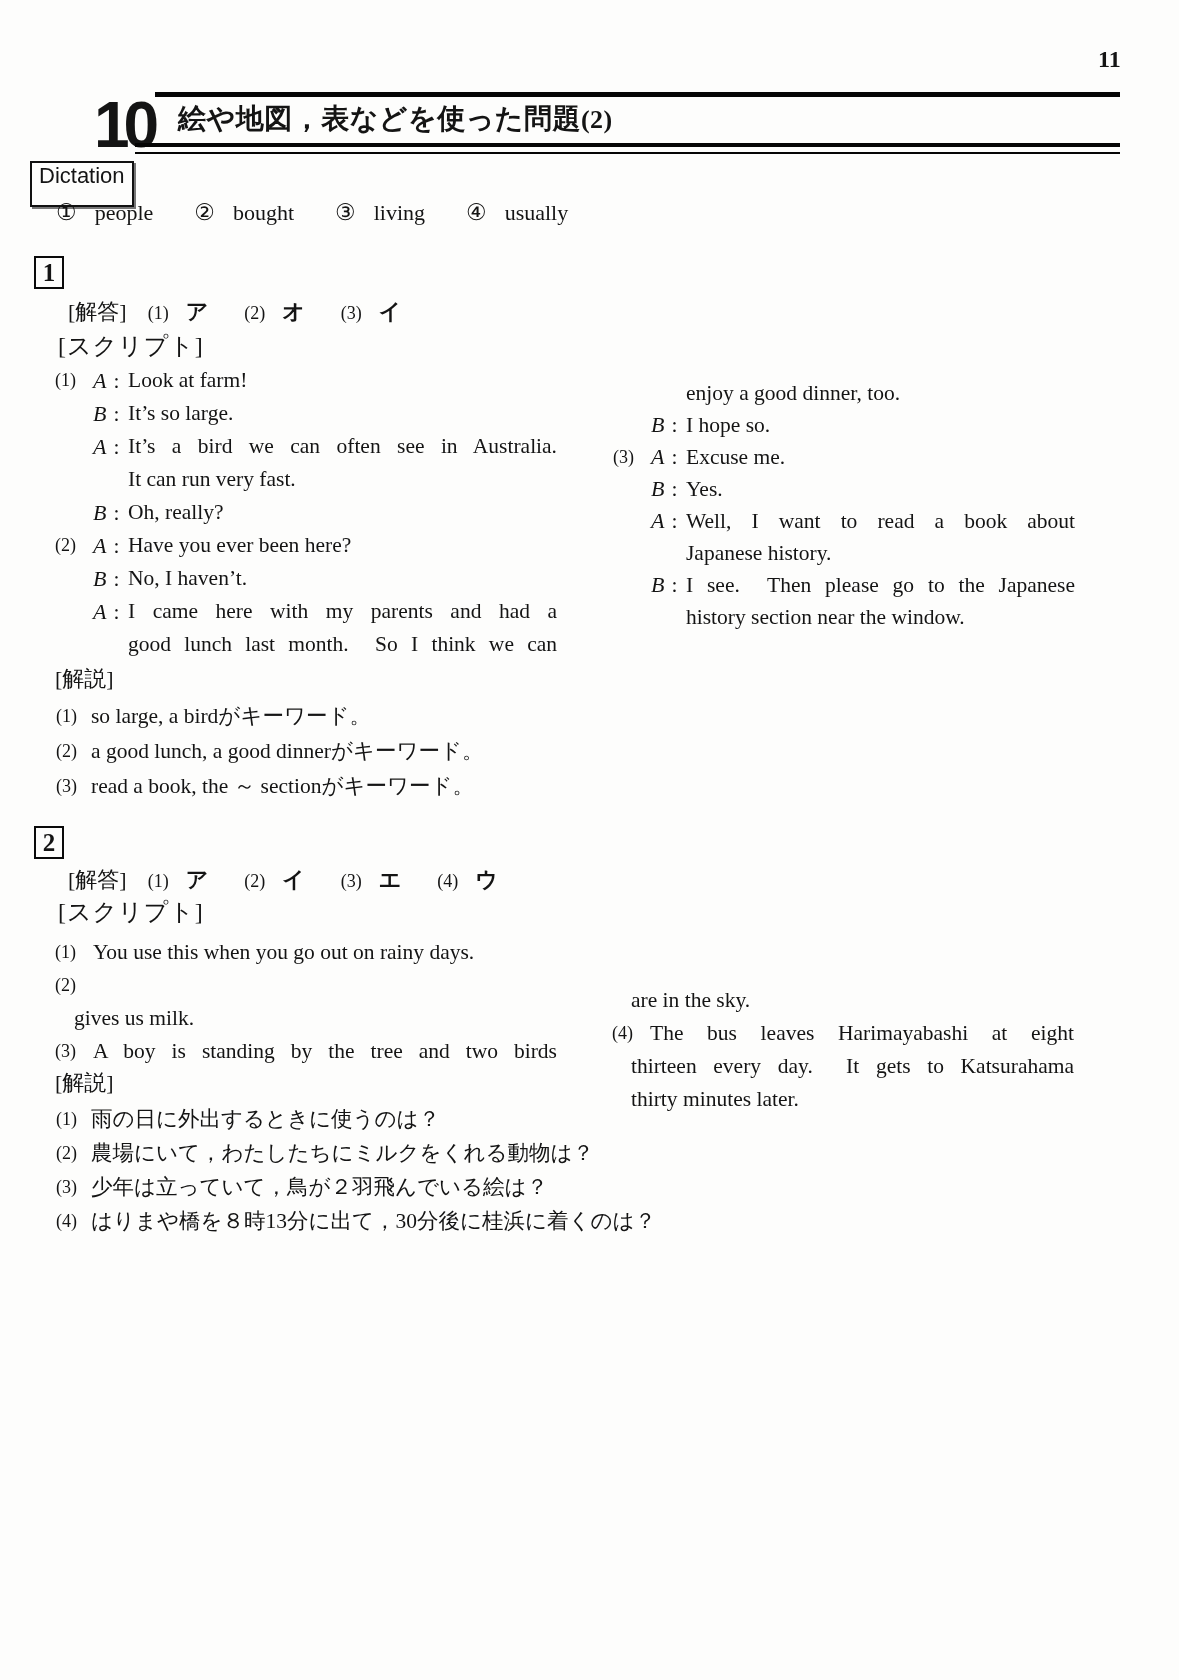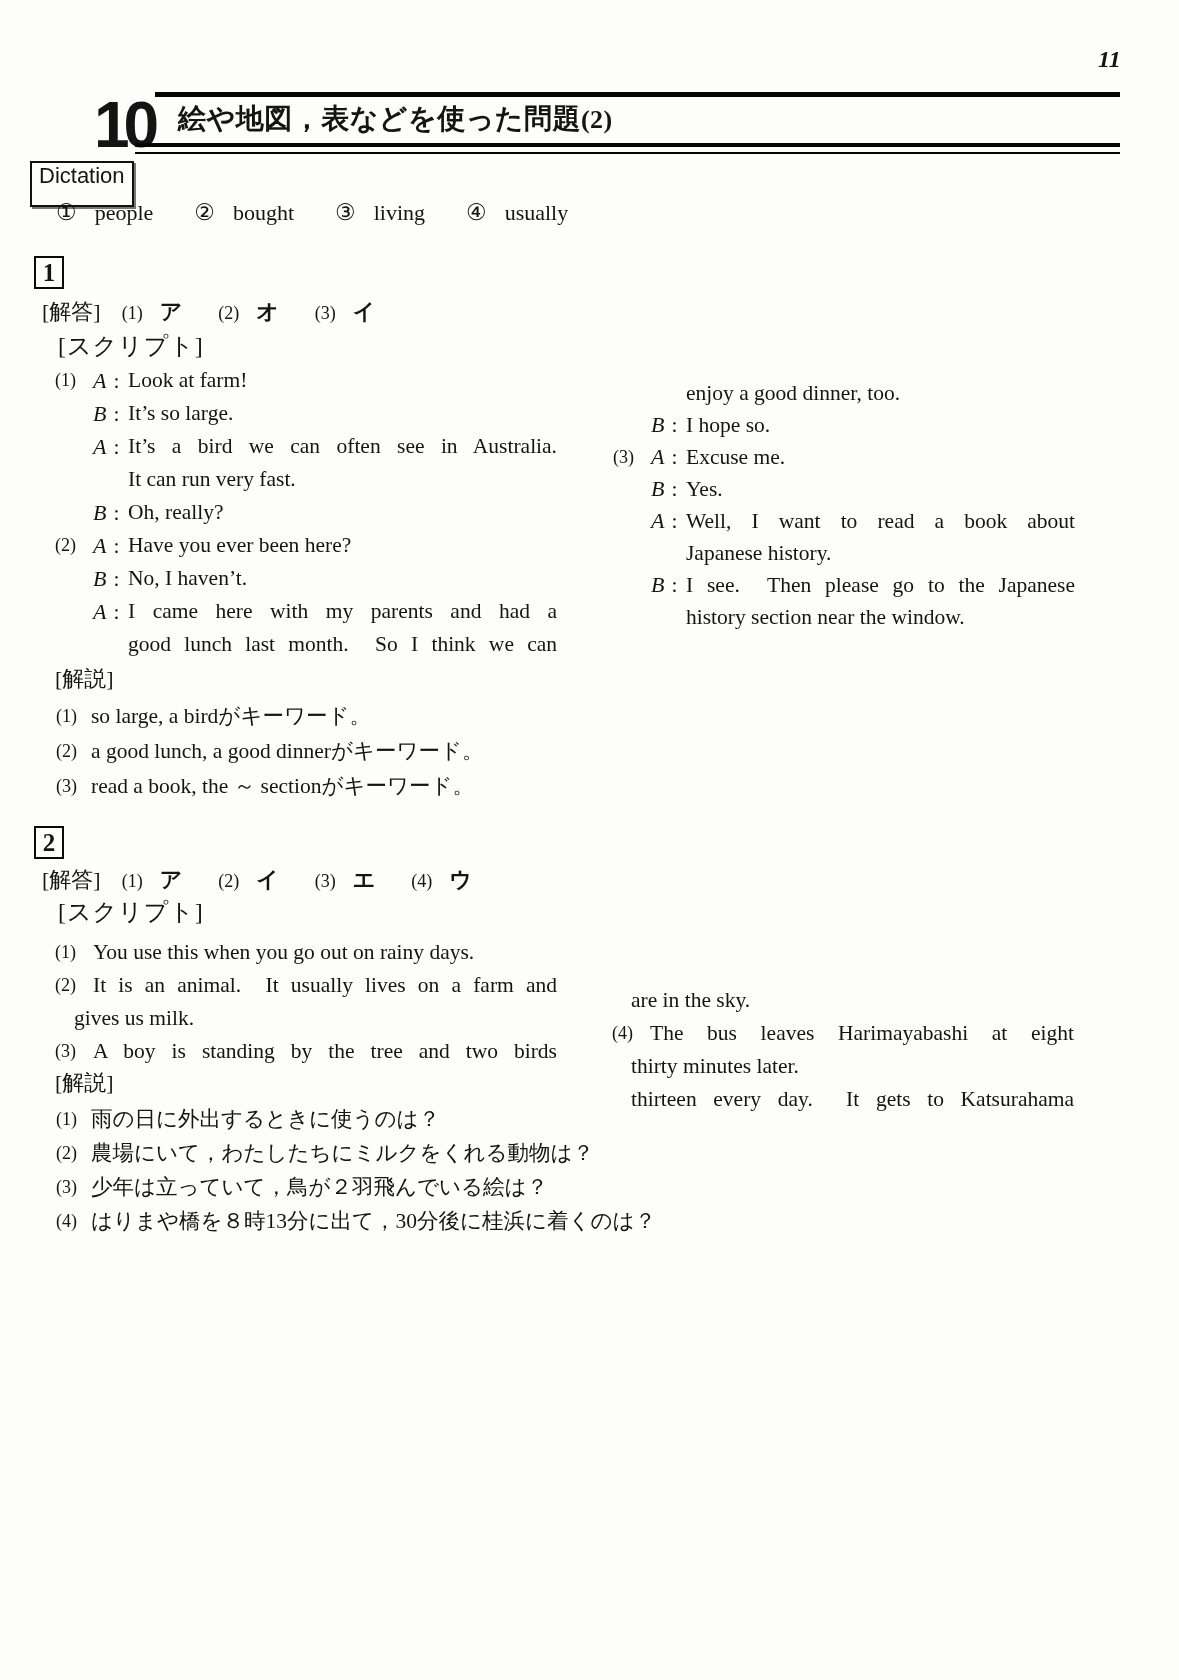--- a/index.html
+++ b/index.html
@@ -2,21 +2,21 @@
 <html><head>
 <meta charset="utf-8">
 <style>
   * { margin:0; padding:0; box-sizing:border-box; }
   html,body { background:#e8e8e8; }
   .page {
     position:relative; width:1179px; height:1680px; margin:0 auto;
     background:#fdfdfc; color:#141414; overflow:hidden;
     font-family:"Liberation Serif","DejaVu Serif",serif;
   }
-  .page-number { position:absolute; left:1098px; top:46px; font-style:italic; font-weight:bold; font-size:24px; }
+  .page-number { position:absolute; left:1098px; top:46px; font-weight:bold; font-size:24px; }
 
   
   .chapter-no { position:absolute; left:50px; top:93px; font-family:"Liberation Sans","DejaVu Sans",sans-serif;
     font-weight:900; font-size:64px; line-height:1; letter-spacing:-6px;margin-left:44px; }
   .rule { position:absolute; background:#050505; }
   .rule-top  { left:155px; top:92px;  width:965px; height:5px; }
   .rule-bot1 { left:135px; top:143px; width:985px; height:4px; }
   .rule-bot2 { left:135px; top:152px; width:985px; height:2px; }
   .chapter-title { position:absolute; left:178px; top:100px; font-family:"Liberation Sans","DejaVu Sans",sans-serif;
     font-weight:bold; font-size:28px; letter-spacing:0.5px; white-space:nowrap; }
@@ -28,21 +28,21 @@
   .dict-row { position:absolute; left:56px; top:199px; display:flex; font-size:22px; }
   .dict-item { display:flex; gap:18px; margin-right:41px; align-items:baseline; }
   .dict-num { font-size:23px; }
 
   
   .sec-box { position:absolute; width:30px; height:33px; border:2.5px solid #0a0a0a;
     font-weight:bold; font-size:25px; text-align:center; line-height:29px; }
   #s1-box { left:34px; top:256px; }
   #s2-box { left:34px; top:826px; }
 
-  .ans-line { position:absolute; left:42px; display:flex; align-items:flex-end; font-size:22px; }
+  .ans-line { position:absolute; left:68px; display:flex; align-items:flex-end; font-size:22px; }
   #s1-ans { top:297px; }
   #s2-ans { top:865px; }
   .ans-item { margin-left:36px; display:flex; gap:17px; align-items:baseline; }
   .ans-item.first { margin-left:21px; }
   .ans-no { font-size:18px; }
   .ans-kana { font-family:"Liberation Sans","DejaVu Sans",sans-serif; font-weight:bold; font-size:22px; }
 
   .script-label { position:absolute; left:58px; font-size:24px; letter-spacing:1px; }
   #s1-script-label { top:330px; }
   #s2-script-label { top:896px; }
@@ -178,30 +178,30 @@
     <span class="ans-item">
         <span class="ans-no">(4)</span>
         <span class="ans-kana">ウ</span>
       </span>
   </div>
 
   <div class="script-label" id="s2-script-label">[スクリプト]</div>
 
   <div class="col s2" id="s2-left">
     <div class="line"><span class="no">(1)</span><span class="text">You use this when you go out on rainy days.</span></div>
-    <div class="line j"><span class="no">(2)</span><span class="text">It is an animal.  It usually lives on a farm and</span></div>
+    <div class="line j"><span class="no">(2)</span></div>
     <div class="line cont2"><span class="text">gives us milk.</span></div>
     <div class="line j"><span class="no">(3)</span><span class="text">A boy is standing by the tree and two birds</span></div>
   </div>
 
   <div class="col s2" id="s2-right">
     <div class="line cont2"><span class="text">are in the sky.</span></div>
     <div class="line j"><span class="no">(4)</span><span class="text">The bus leaves Harimayabashi at eight</span></div>
+    <div class="line j cont2"><span class="text">thirteen every day.  It gets to Katsurahama</span></div>
     <div class="line cont2"><span class="text">thirty minutes later.</span></div>
-    <div class="line j cont2"><span class="text">thirteen every day.  It gets to Katsurahama</span></div>
   </div>
 
   <div class="expl-label" id="s2-expl-label">[解説]</div>
   <div class="expl" id="s2-expl">
     <div class="item"><span class="no">(1)</span><span>雨の日に外出するときに使うのは？</span></div>
     <div class="item"><span class="no">(2)</span><span>農場にいて，わたしたちにミルクをくれる動物は？</span></div>
     <div class="item"><span class="no">(3)</span><span>少年は立っていて，鳥が２羽飛んでいる絵は？</span></div>
     <div class="item"><span class="no">(4)</span><span>はりまや橋を８時13分に出て，30分後に桂浜に着くのは？</span></div>
   </div>
 

